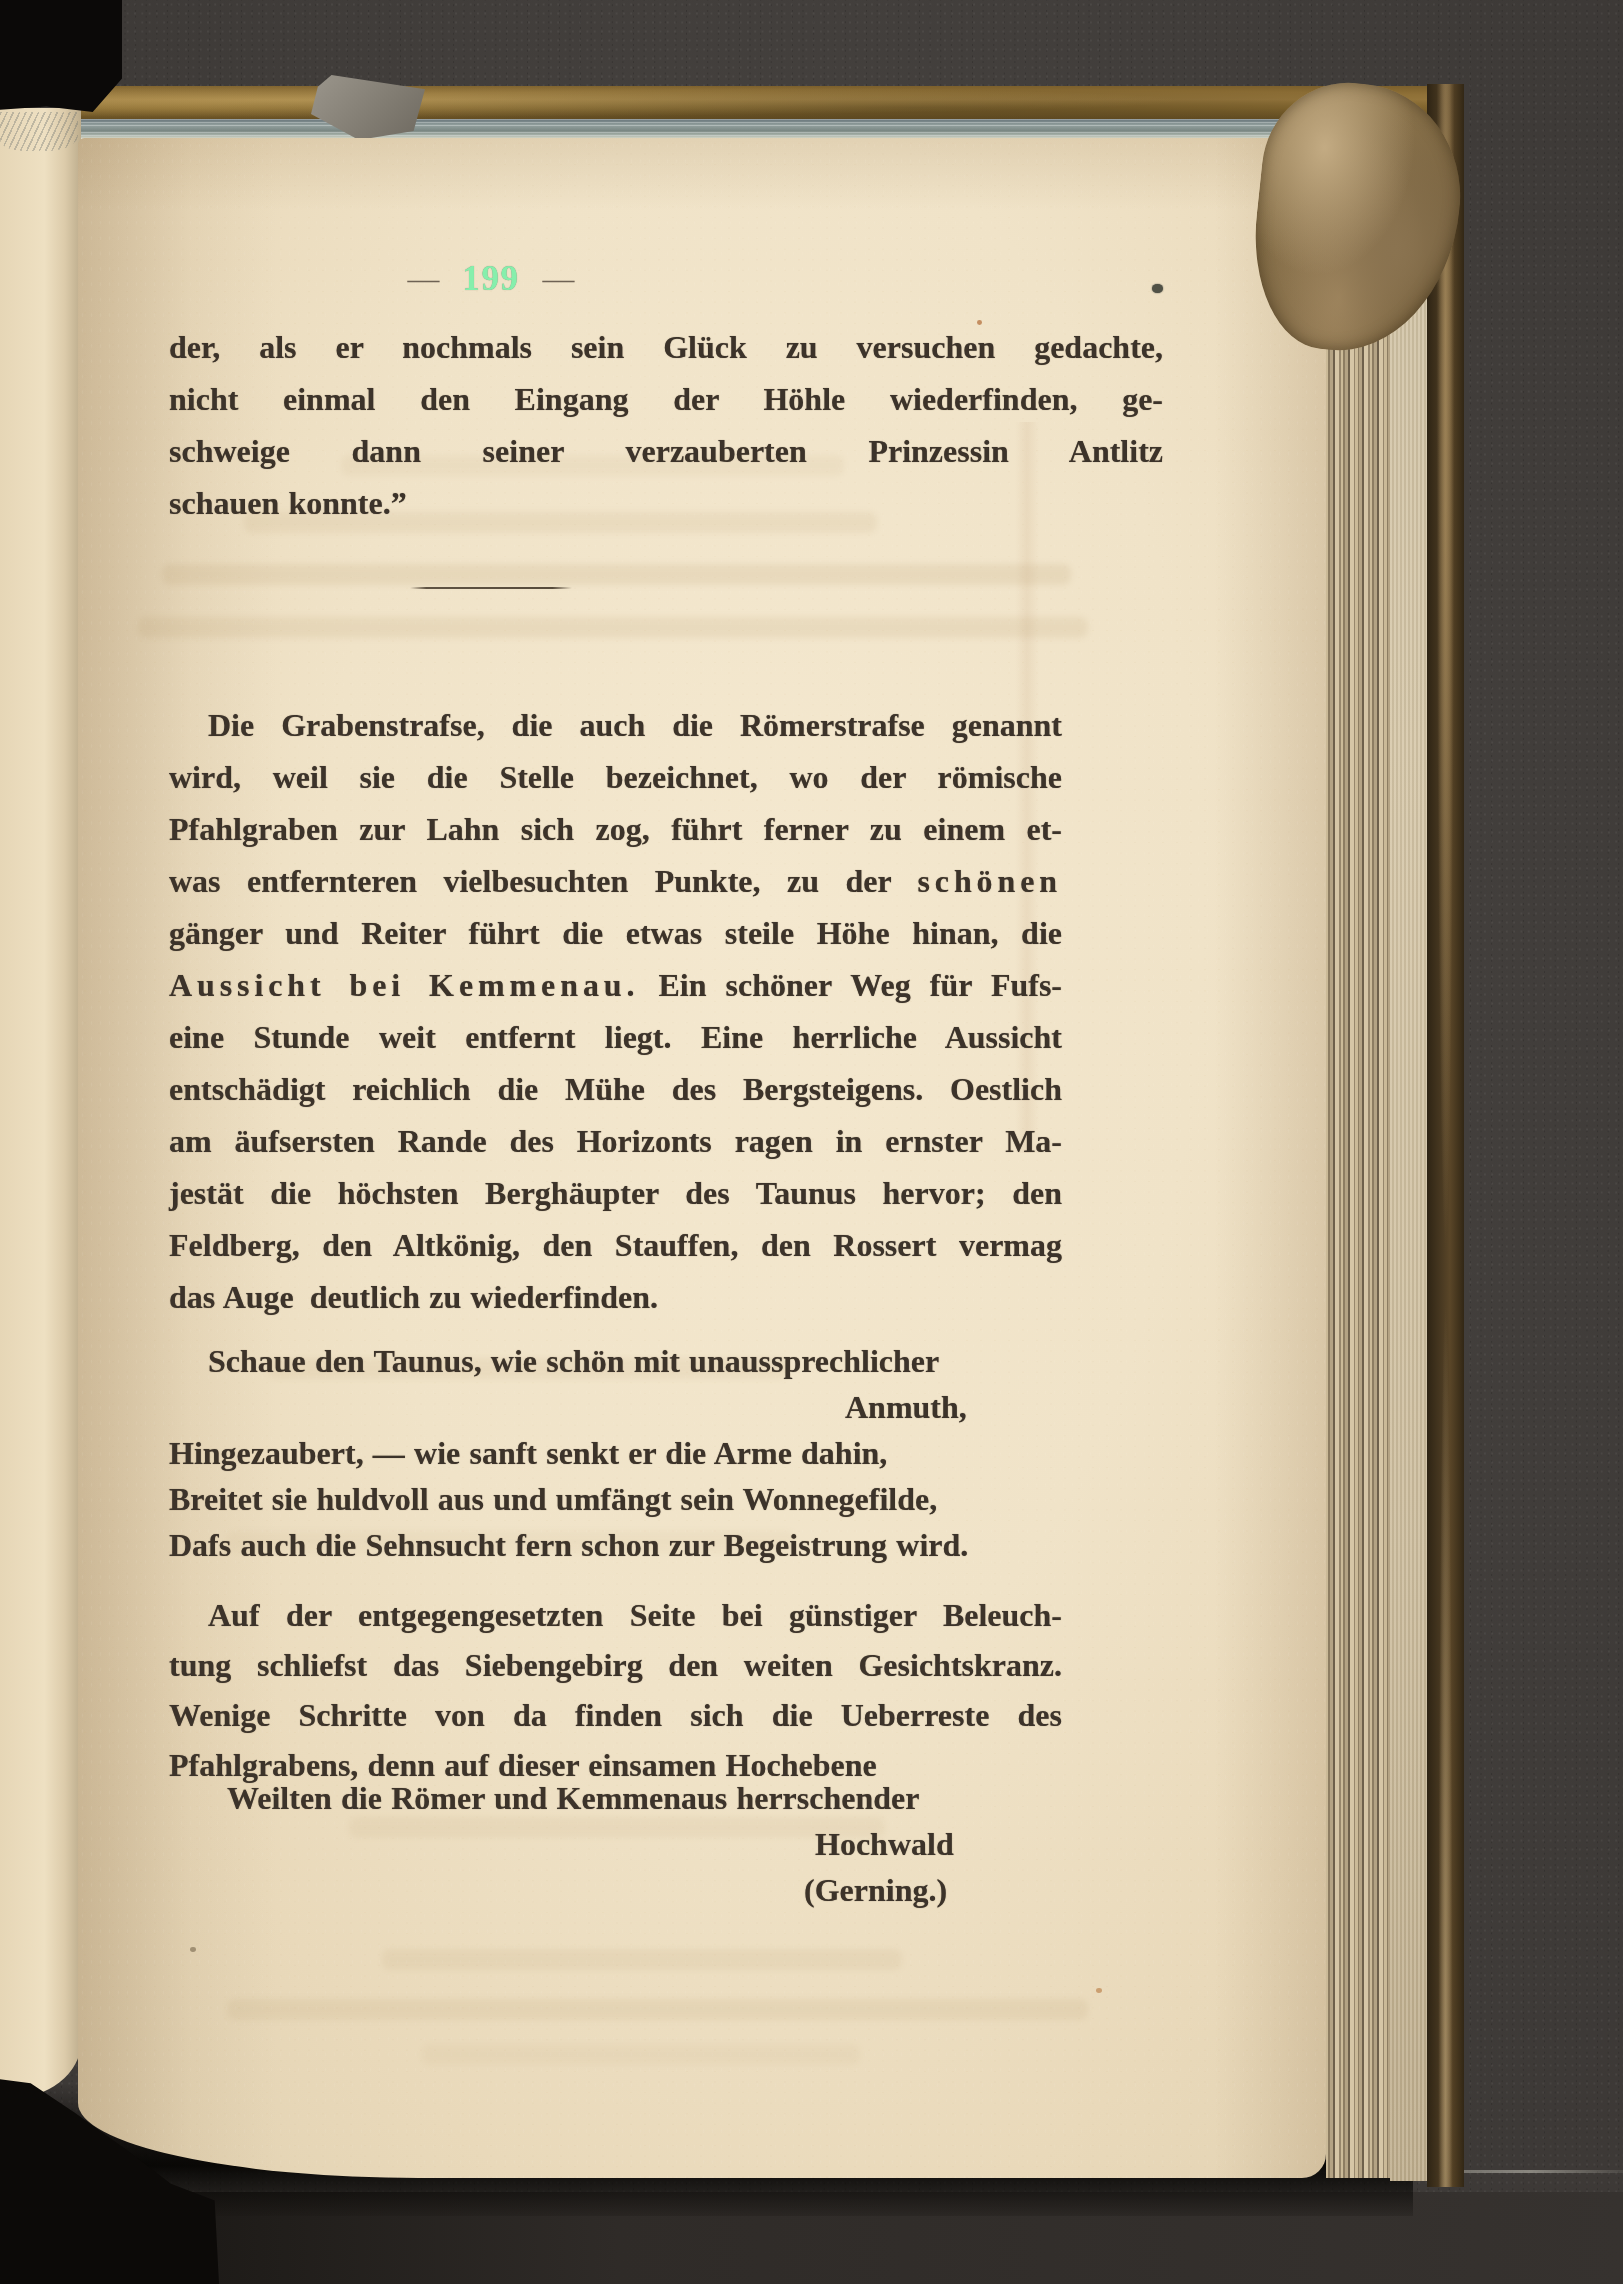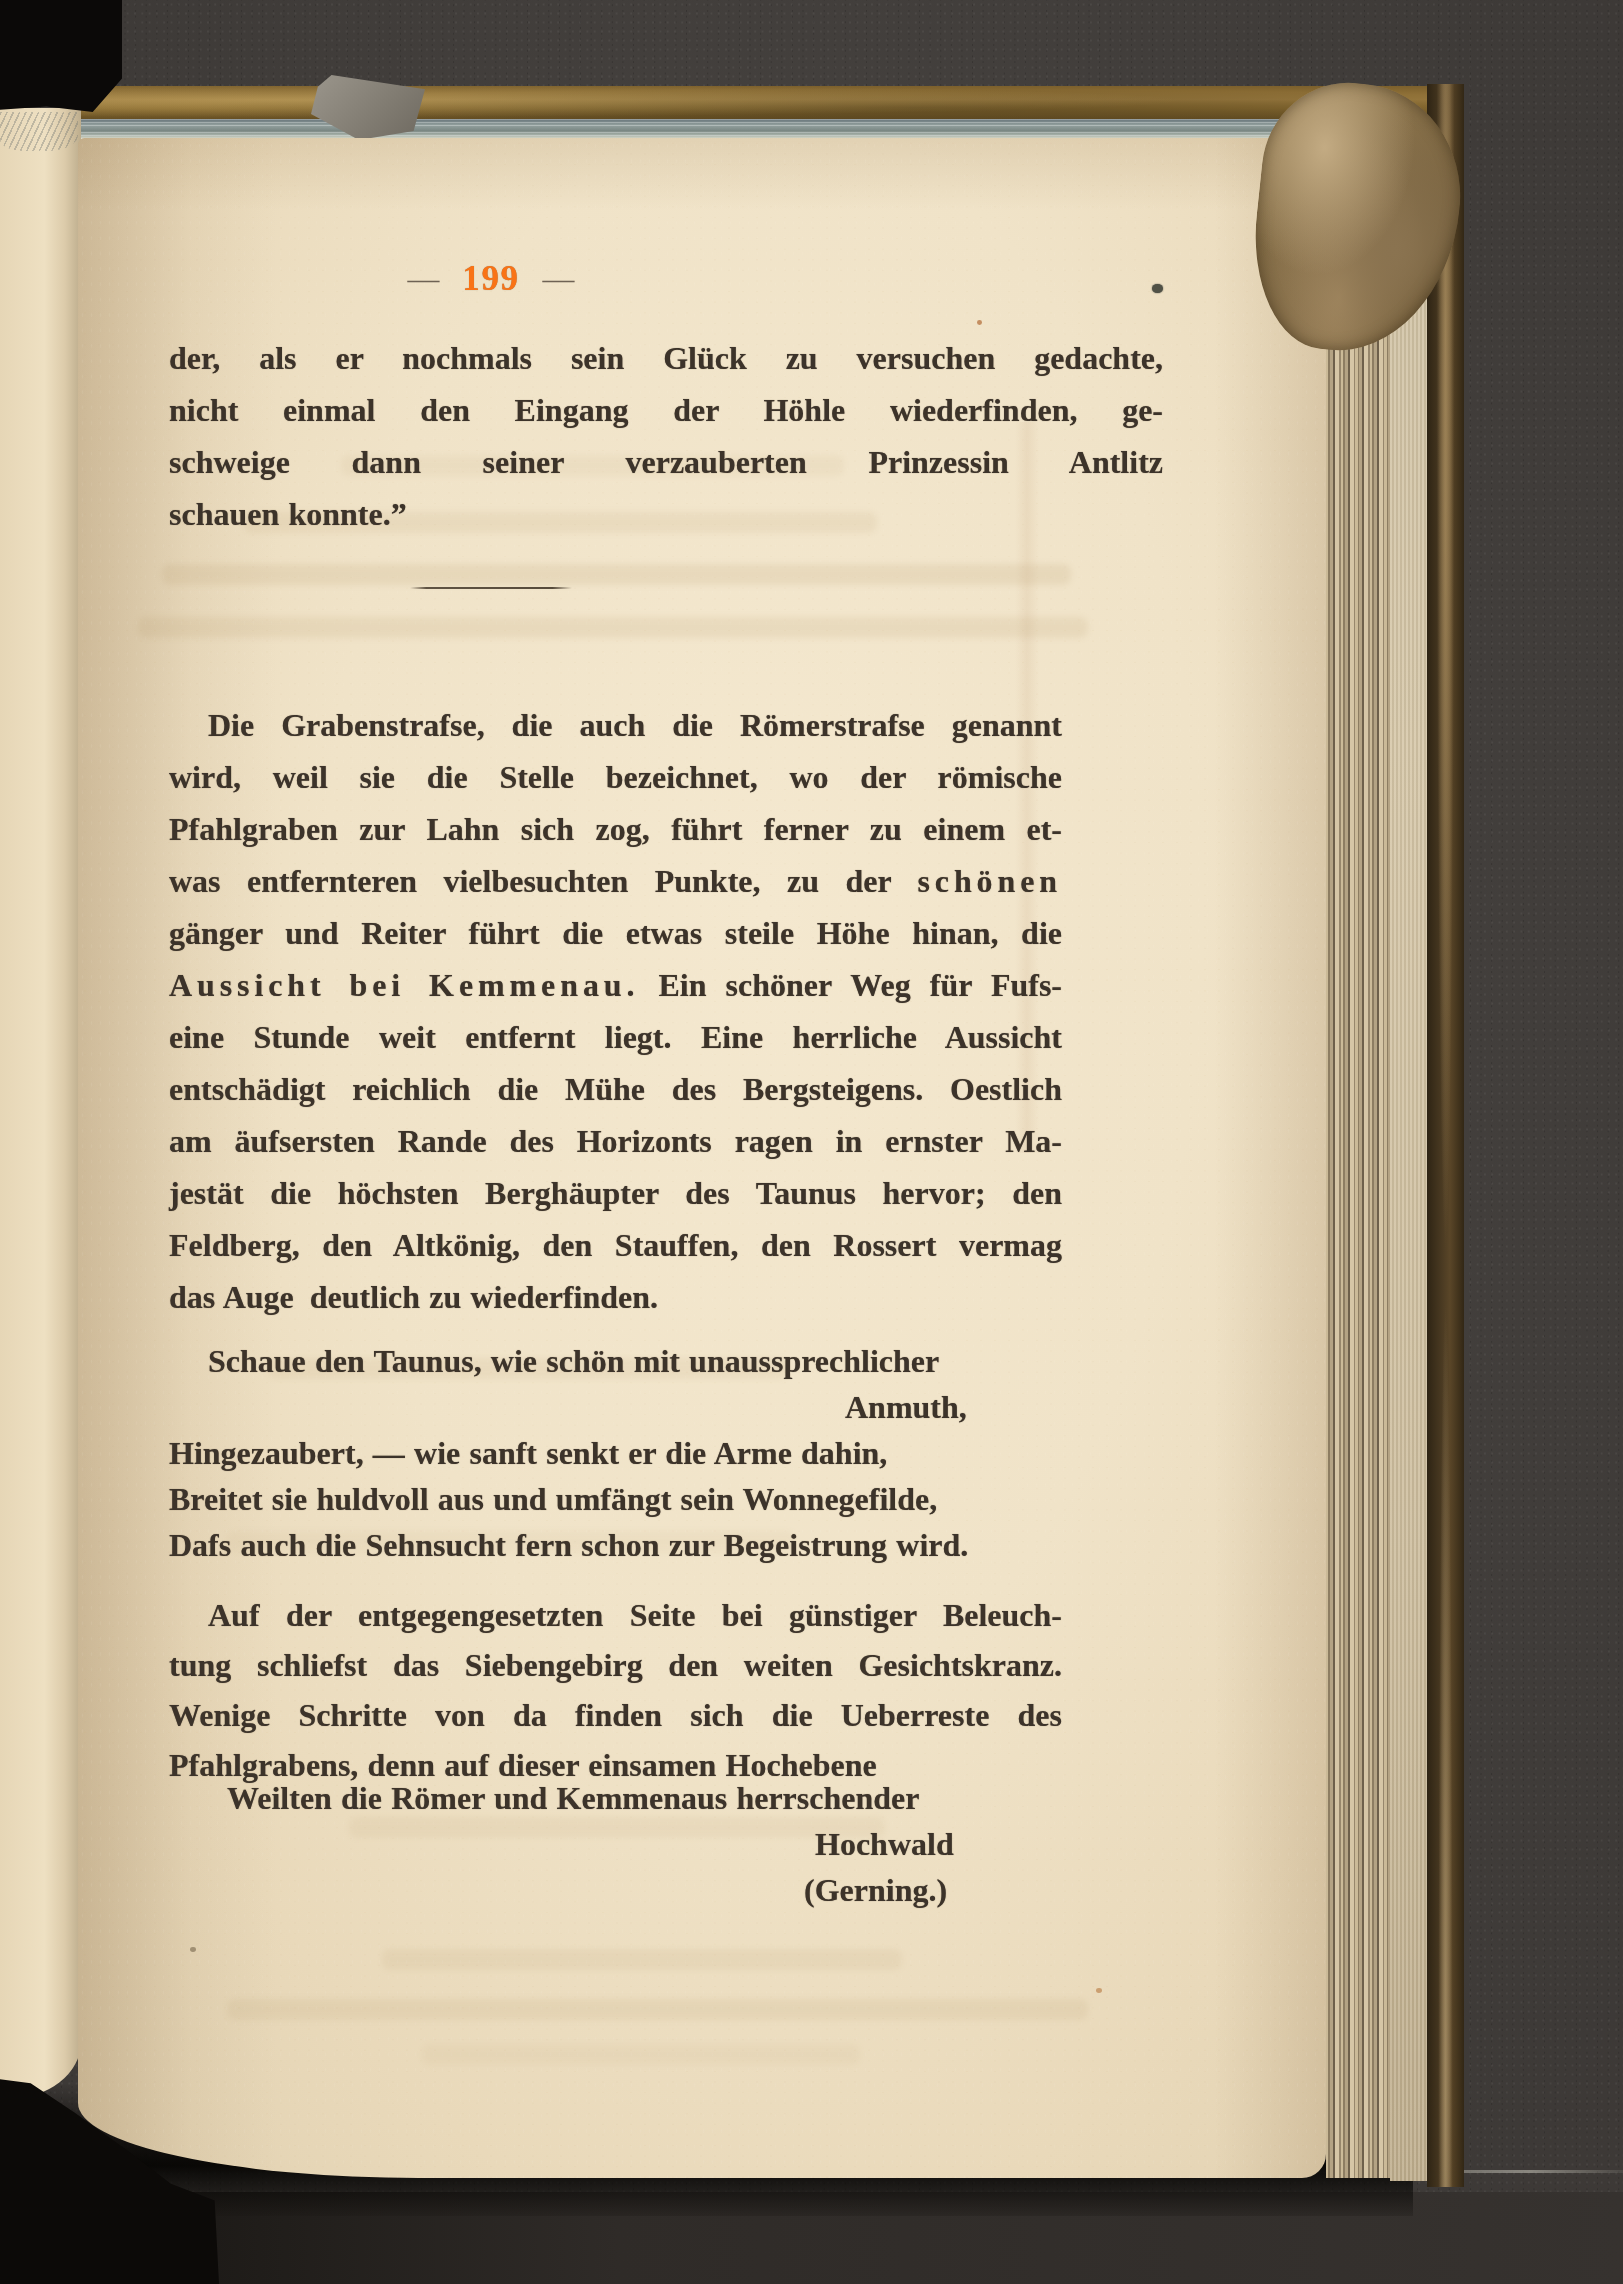--- a/index.html
+++ b/index.html
@@ -138,39 +138,39 @@
   .fleck-small-2 { left:977px; top:320px; width:4.9px; height:4.9px; background:#b06a35; opacity:.7; }
   .fleck-small-3 { left:1096px; top:1988px; width:5.7px; height:4.9px; background:#b5763d; opacity:.6; }
   
   .text-layer { position:absolute; left:0; top:0; width:100%; height:100%; z-index:12; }
   .page-header {
     position:absolute; left:361px; top:257px; width:260px; height:44px;
     display:flex; align-items:center; justify-content:center; gap:24px;
     color:var(--ink,#3a3129);
   }
   .page-header .pagenum {
-    font-size:35px; font-weight:700; letter-spacing:1.6px; color:#f97316;
+    font-size:35px; font-weight:700; letter-spacing:1.6px; color:#86efac;
     text-shadow:0 0 0.8px rgba(62,53,43,0.6);
   }
   .page-header .dash { font-size:29px; font-weight:400; color:#6e6254; transform:scaleX(1.1); }
   #text-block { position:absolute; left:169px; top:0; width:1007px; height:100%; color:var(--ink,#3a3129); }
   .section { position:absolute; left:0; }
   .line {
     font-size:32px; font-weight:700; line-height:inherit;
     color:#3c332a; text-shadow:0 0 1px rgba(60,45,30,0.55);
     word-spacing:1.2px;
   }
   .j { text-align:justify; text-align-last:justify; text-justify:inter-word; }
   .ind  { text-indent:39px;margin-top:32px; }
   .ind2 { text-indent:58px; }
   .off-anmuth   { padding-left:676px; }
   .off-hochwald { padding-left:646px; }
   .off-gerning  { padding-left:635px; }
   .sperr { letter-spacing:4.9px; }
-  .sec-paragraph-continuation { top:332px;  width:994px; line-height:52px; }
+  .sec-paragraph-continuation { top:321px;  width:994px; line-height:52px; }
   .sec-section-divider {
     top:587px; left:241px; width:162px; height:2.4px;
     background:linear-gradient(to right, rgba(70,58,44,0), rgba(70,58,44,0.85) 10%, rgba(70,58,44,0.9) 88%, rgba(70,58,44,0));
   }
   .sec-paragraph-grabenstrasse { top:667px;  width:893px; line-height:52px; }
   .sec-verse-taunus            { top:1306px; width:893px; line-height:46px; }
   .sec-paragraph-siebengebirg  { top:1558px; width:893px; line-height:50px; }
   .sec-verse-roemer            { top:1775px; width:893px; line-height:46px;font-family:Liberation Serif, serif; }
 </style>
 </head>

